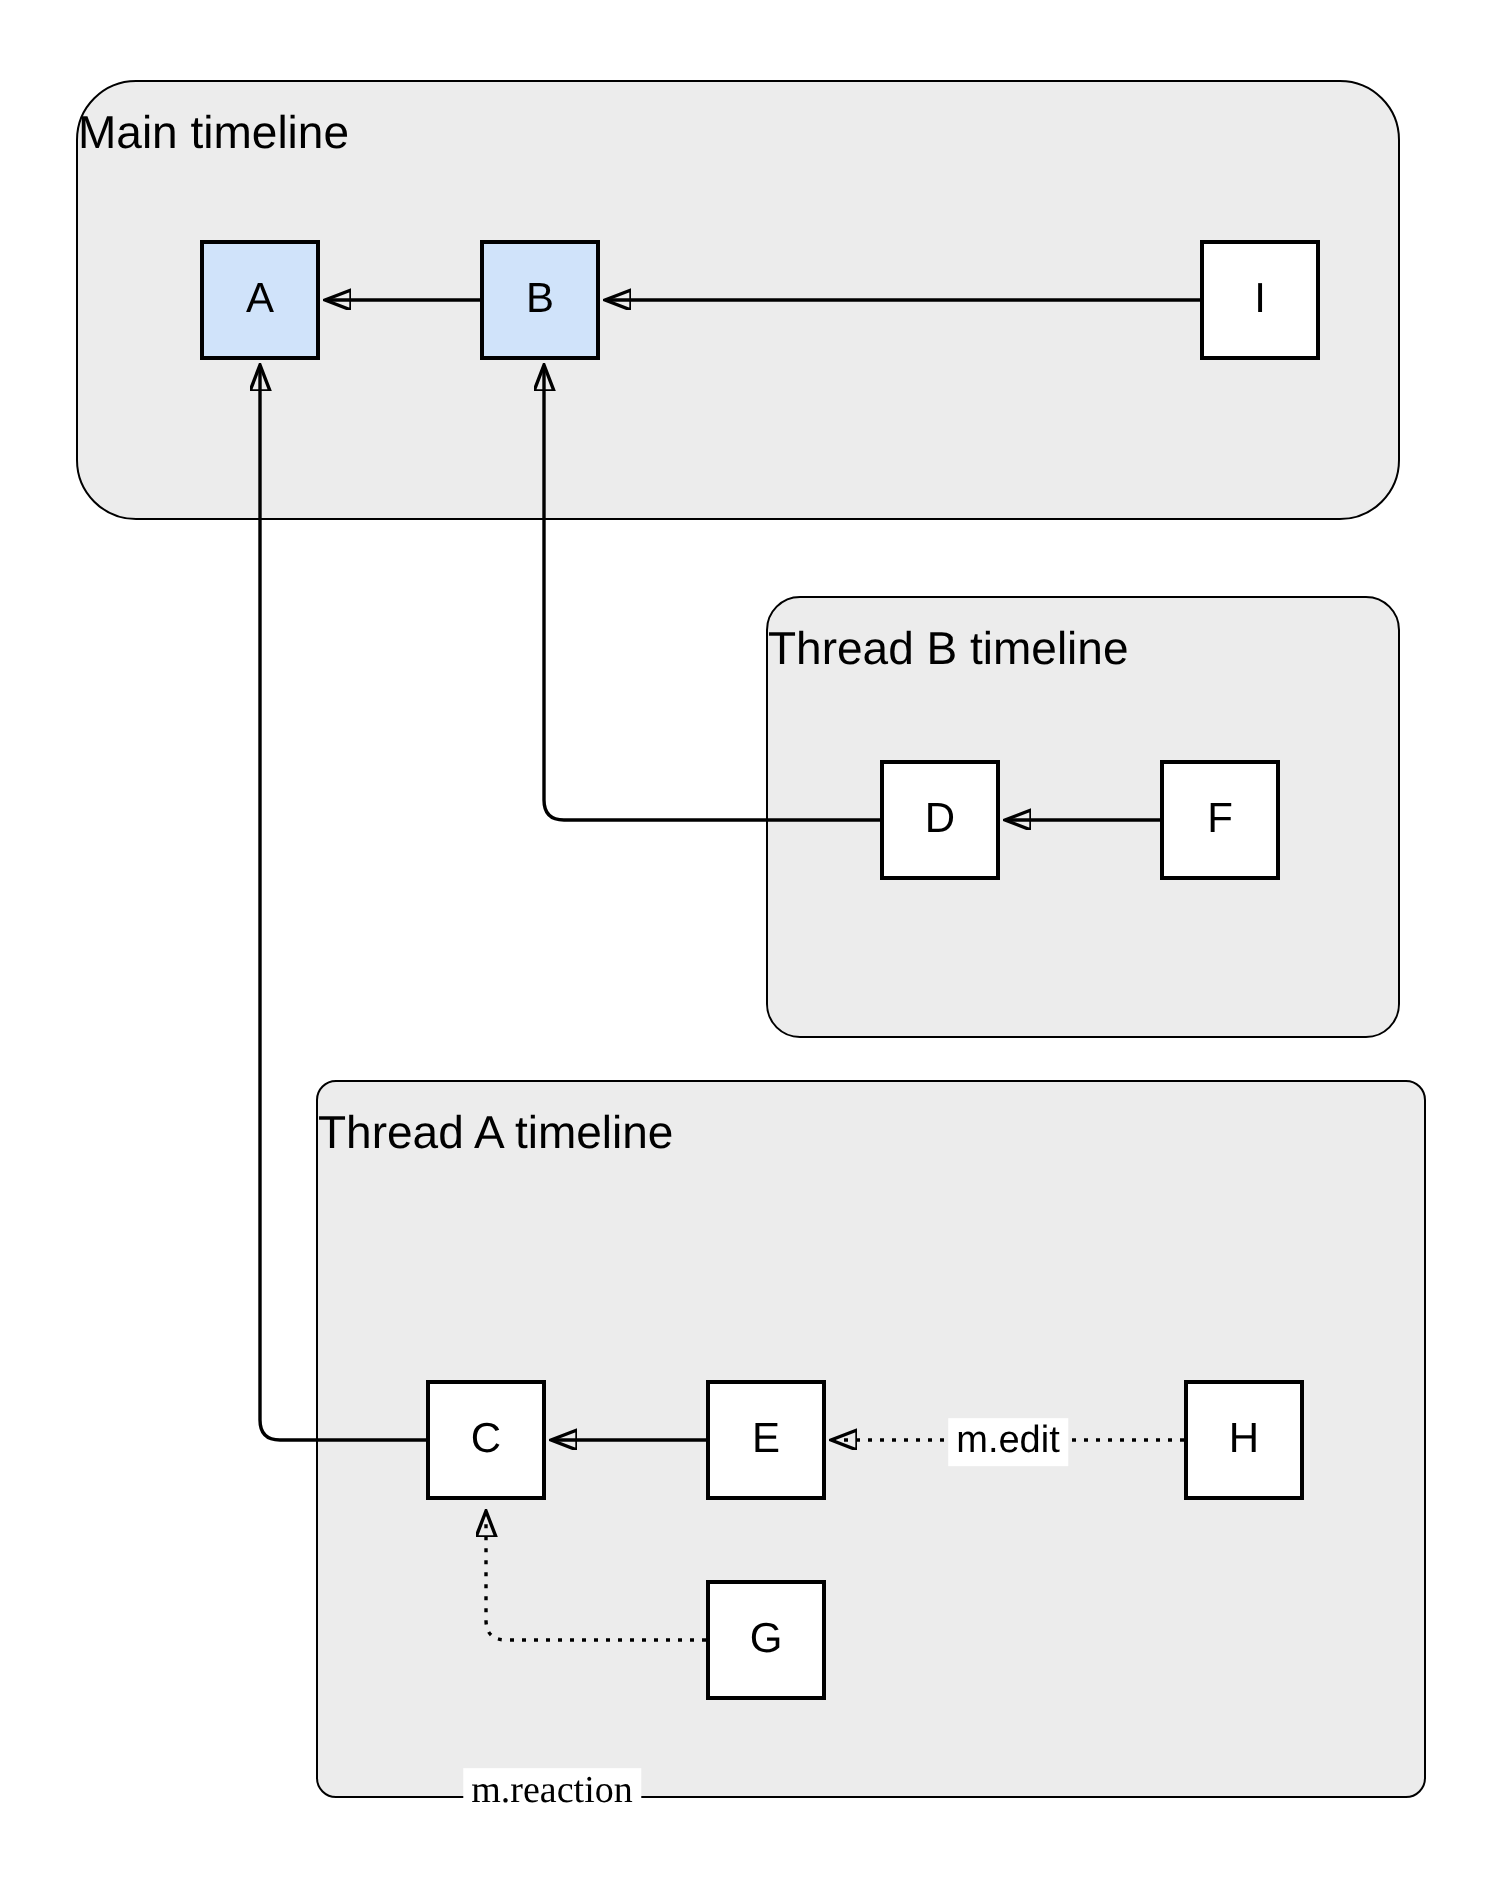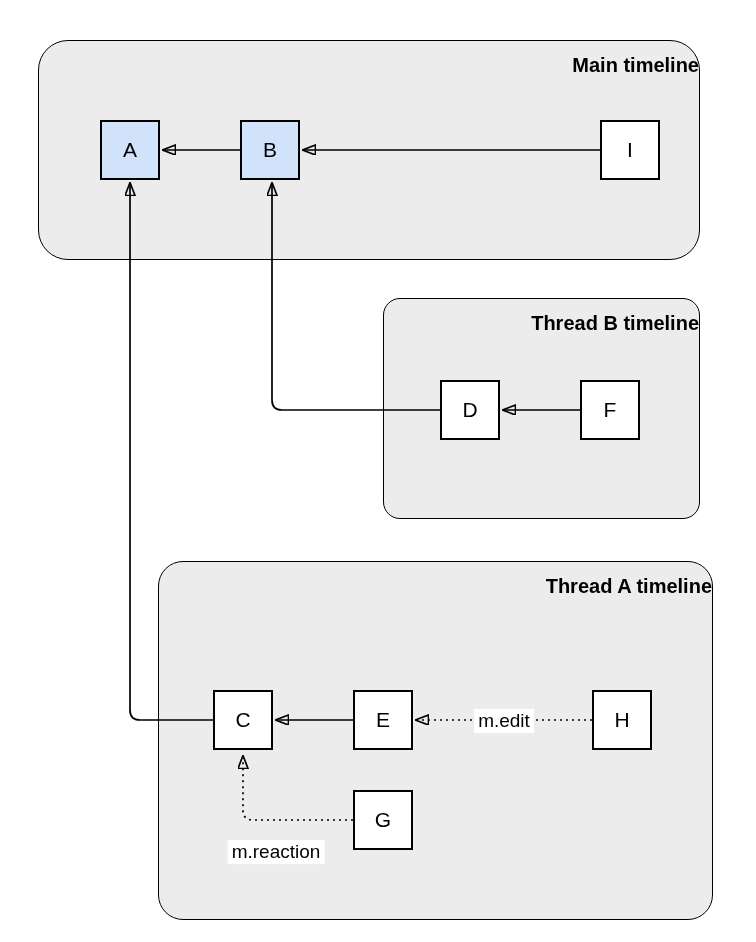--- a/index.html
+++ b/index.html
@@ -19,28 +19,28 @@
 
   .container{
     position:absolute;
     background:var(--container-fill);
     border:1.6px solid var(--container-border);
     z-index:1;
   }
   .container .title{
     position:absolute;
     left:0;right:0;top:12px;
-    text-align:right;
-    font-weight:bold;
-    font-size:20px;
+    text-align:left;
+    font-weight:normal;
+    font-size:23px;
     line-height:1.2;
   }
   #container-main{left:38px;top:40px;width:662px;height:220px;border-radius:30px;}
   #container-thread-b{left:383px;top:298px;width:317px;height:221px;border-radius:17px;}
-  #container-thread-a{left:158px;top:540px;width:555px;height:359px;border-radius:25px;margin-top:21px;}
+  #container-thread-a{left:158px;top:540px;width:555px;height:359px;border-radius:10px;}
 
   svg.edges{
     position:absolute;left:0;top:0;width:756px;height:942px;
     z-index:2;pointer-events:none;
   }
   svg.edges path{fill:none;stroke:var(--edge-color);stroke-width:1.7px;}
   svg.edges path.dotted{stroke-dasharray:2 4;}
 
   .node{
     position:absolute;
@@ -66,21 +66,21 @@
     position:absolute;
     background:#ffffff;
     font-size:19px;
     line-height:1.15;
     padding:1px 4px;
     transform:translate(-50%,-50%);
     z-index:4;
     white-space:nowrap;
   }
   #label-m-edit{left:504px;top:721px;}
-  #label-m-reaction{left:276px;top:852px;}
+  #label-m-reaction{left:276px;top:896px;font-family:Liberation Serif, serif;}
 </style>
 </head>
 <body>
 
 <div class="stage">
 
   <div class="container" id="container-main">
     <div class="title">Main timeline</div>
   </div>
   <div class="container" id="container-thread-b">

